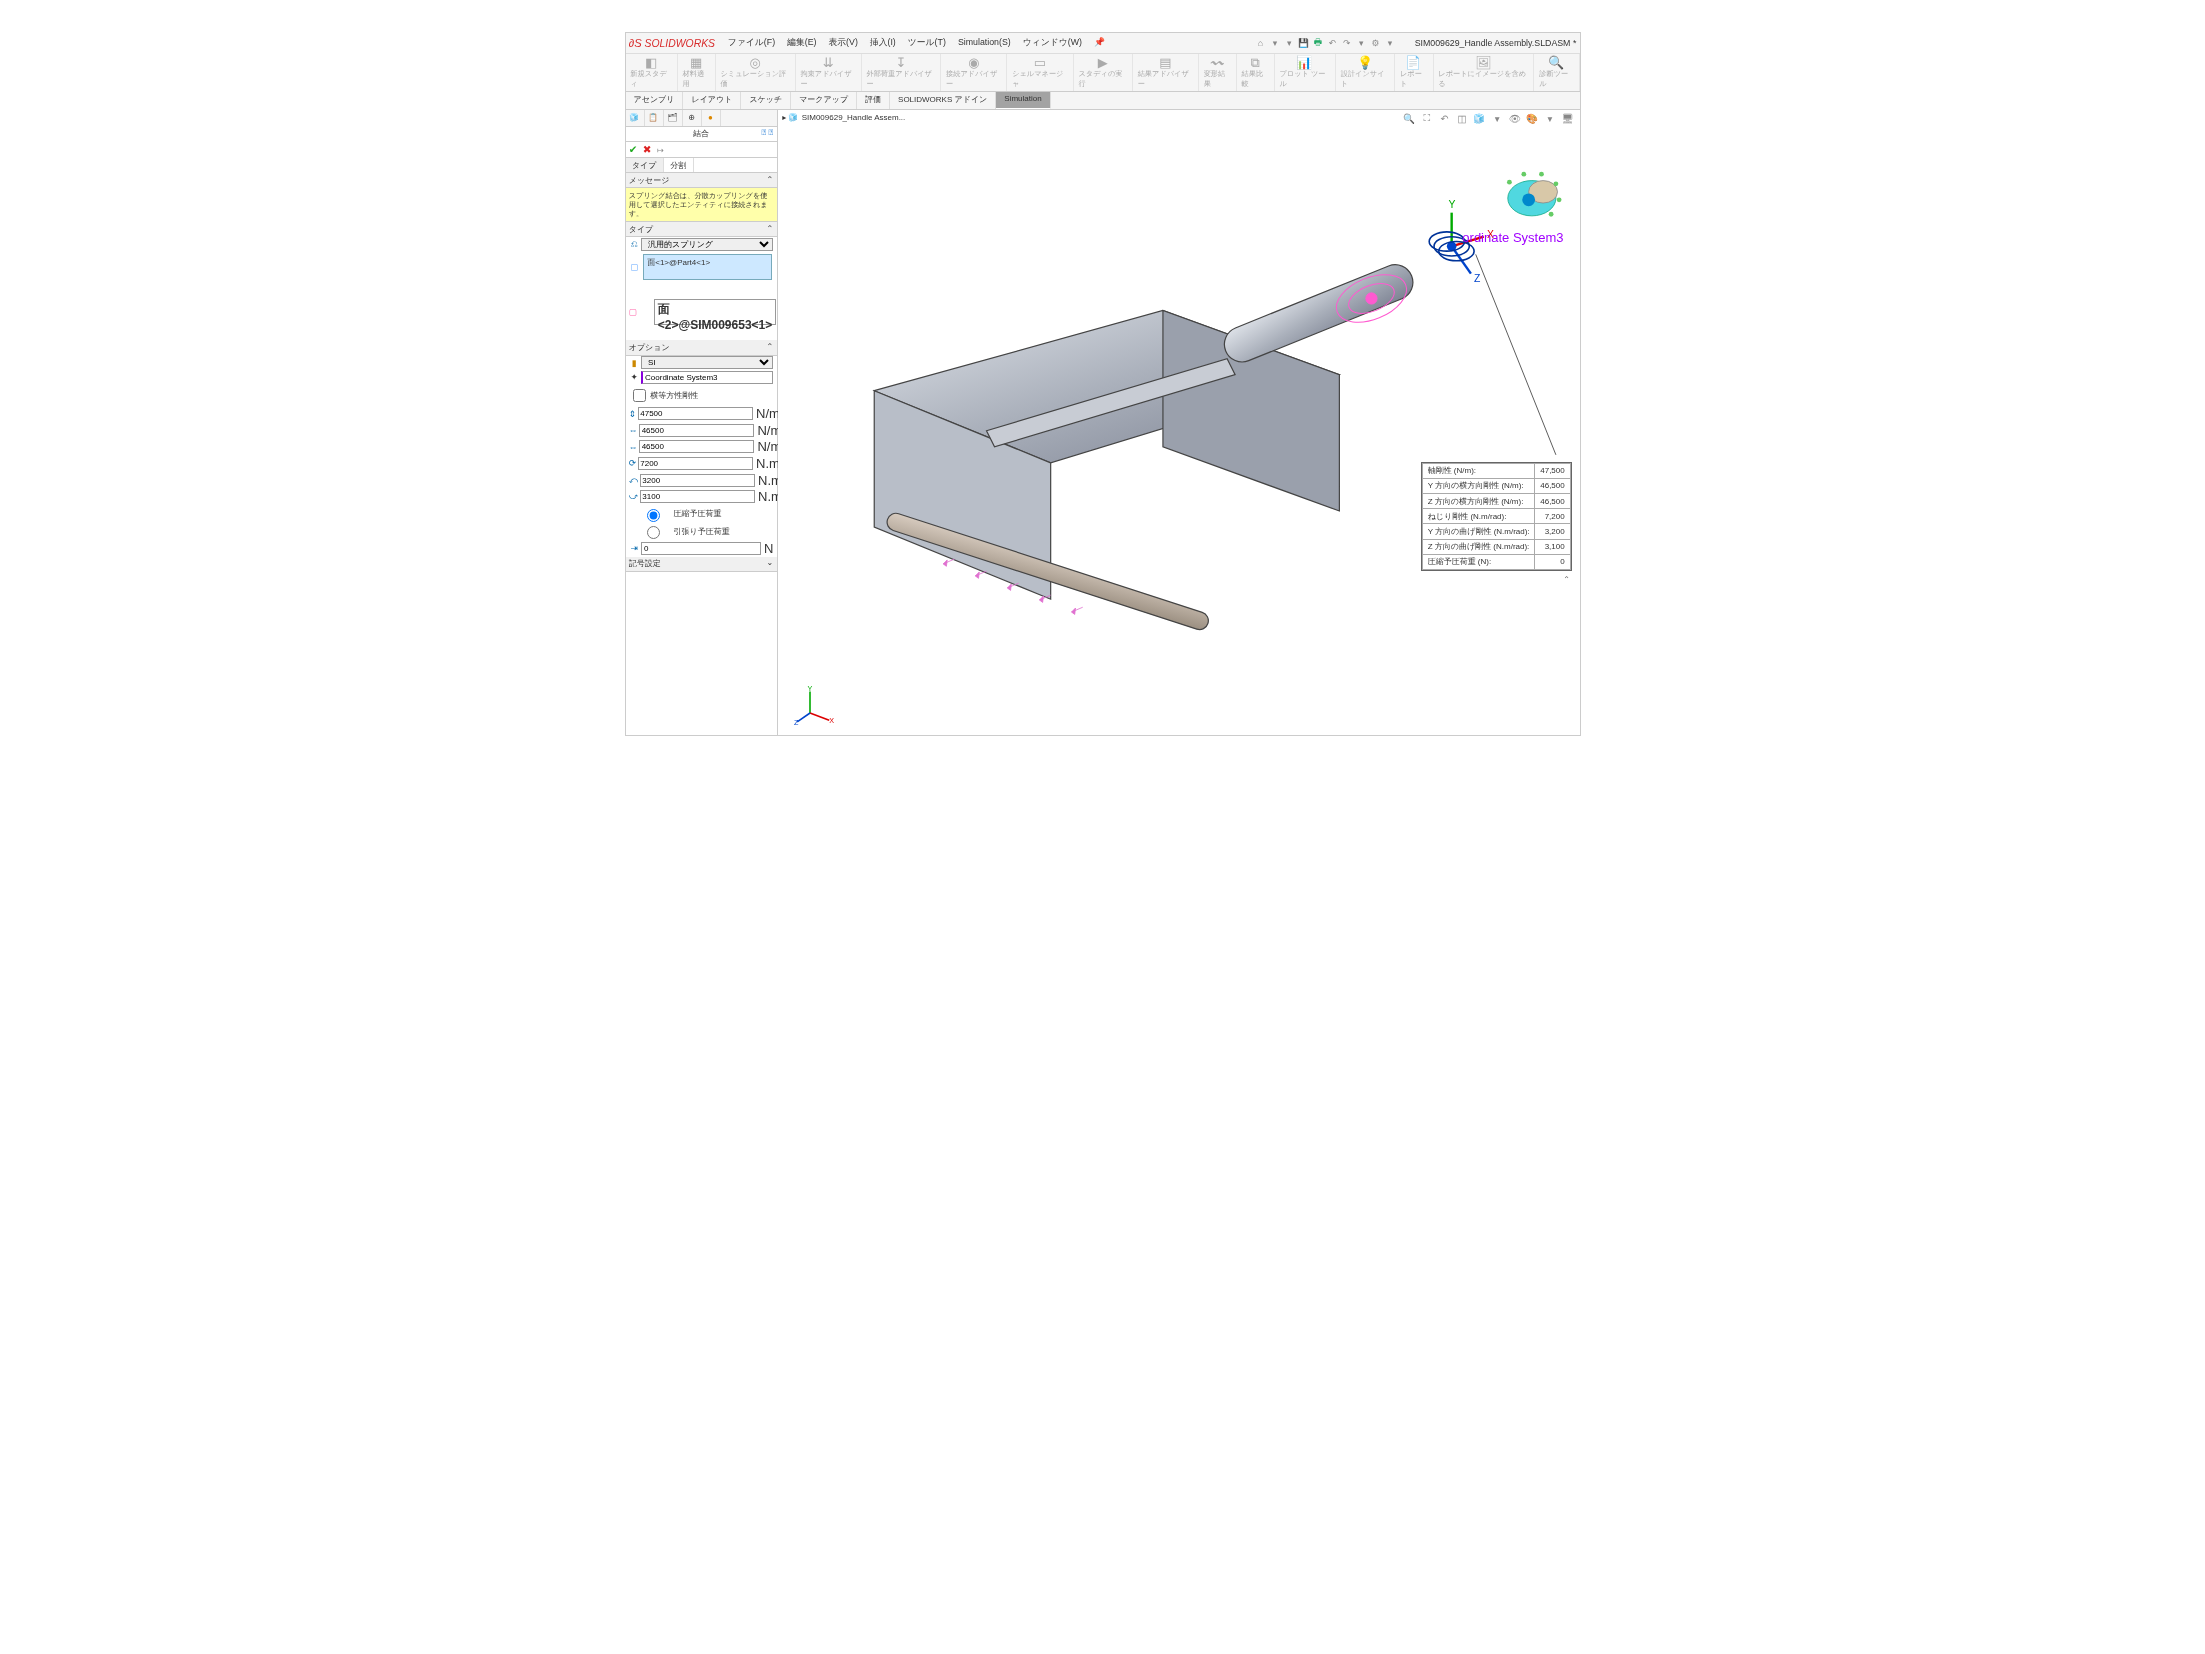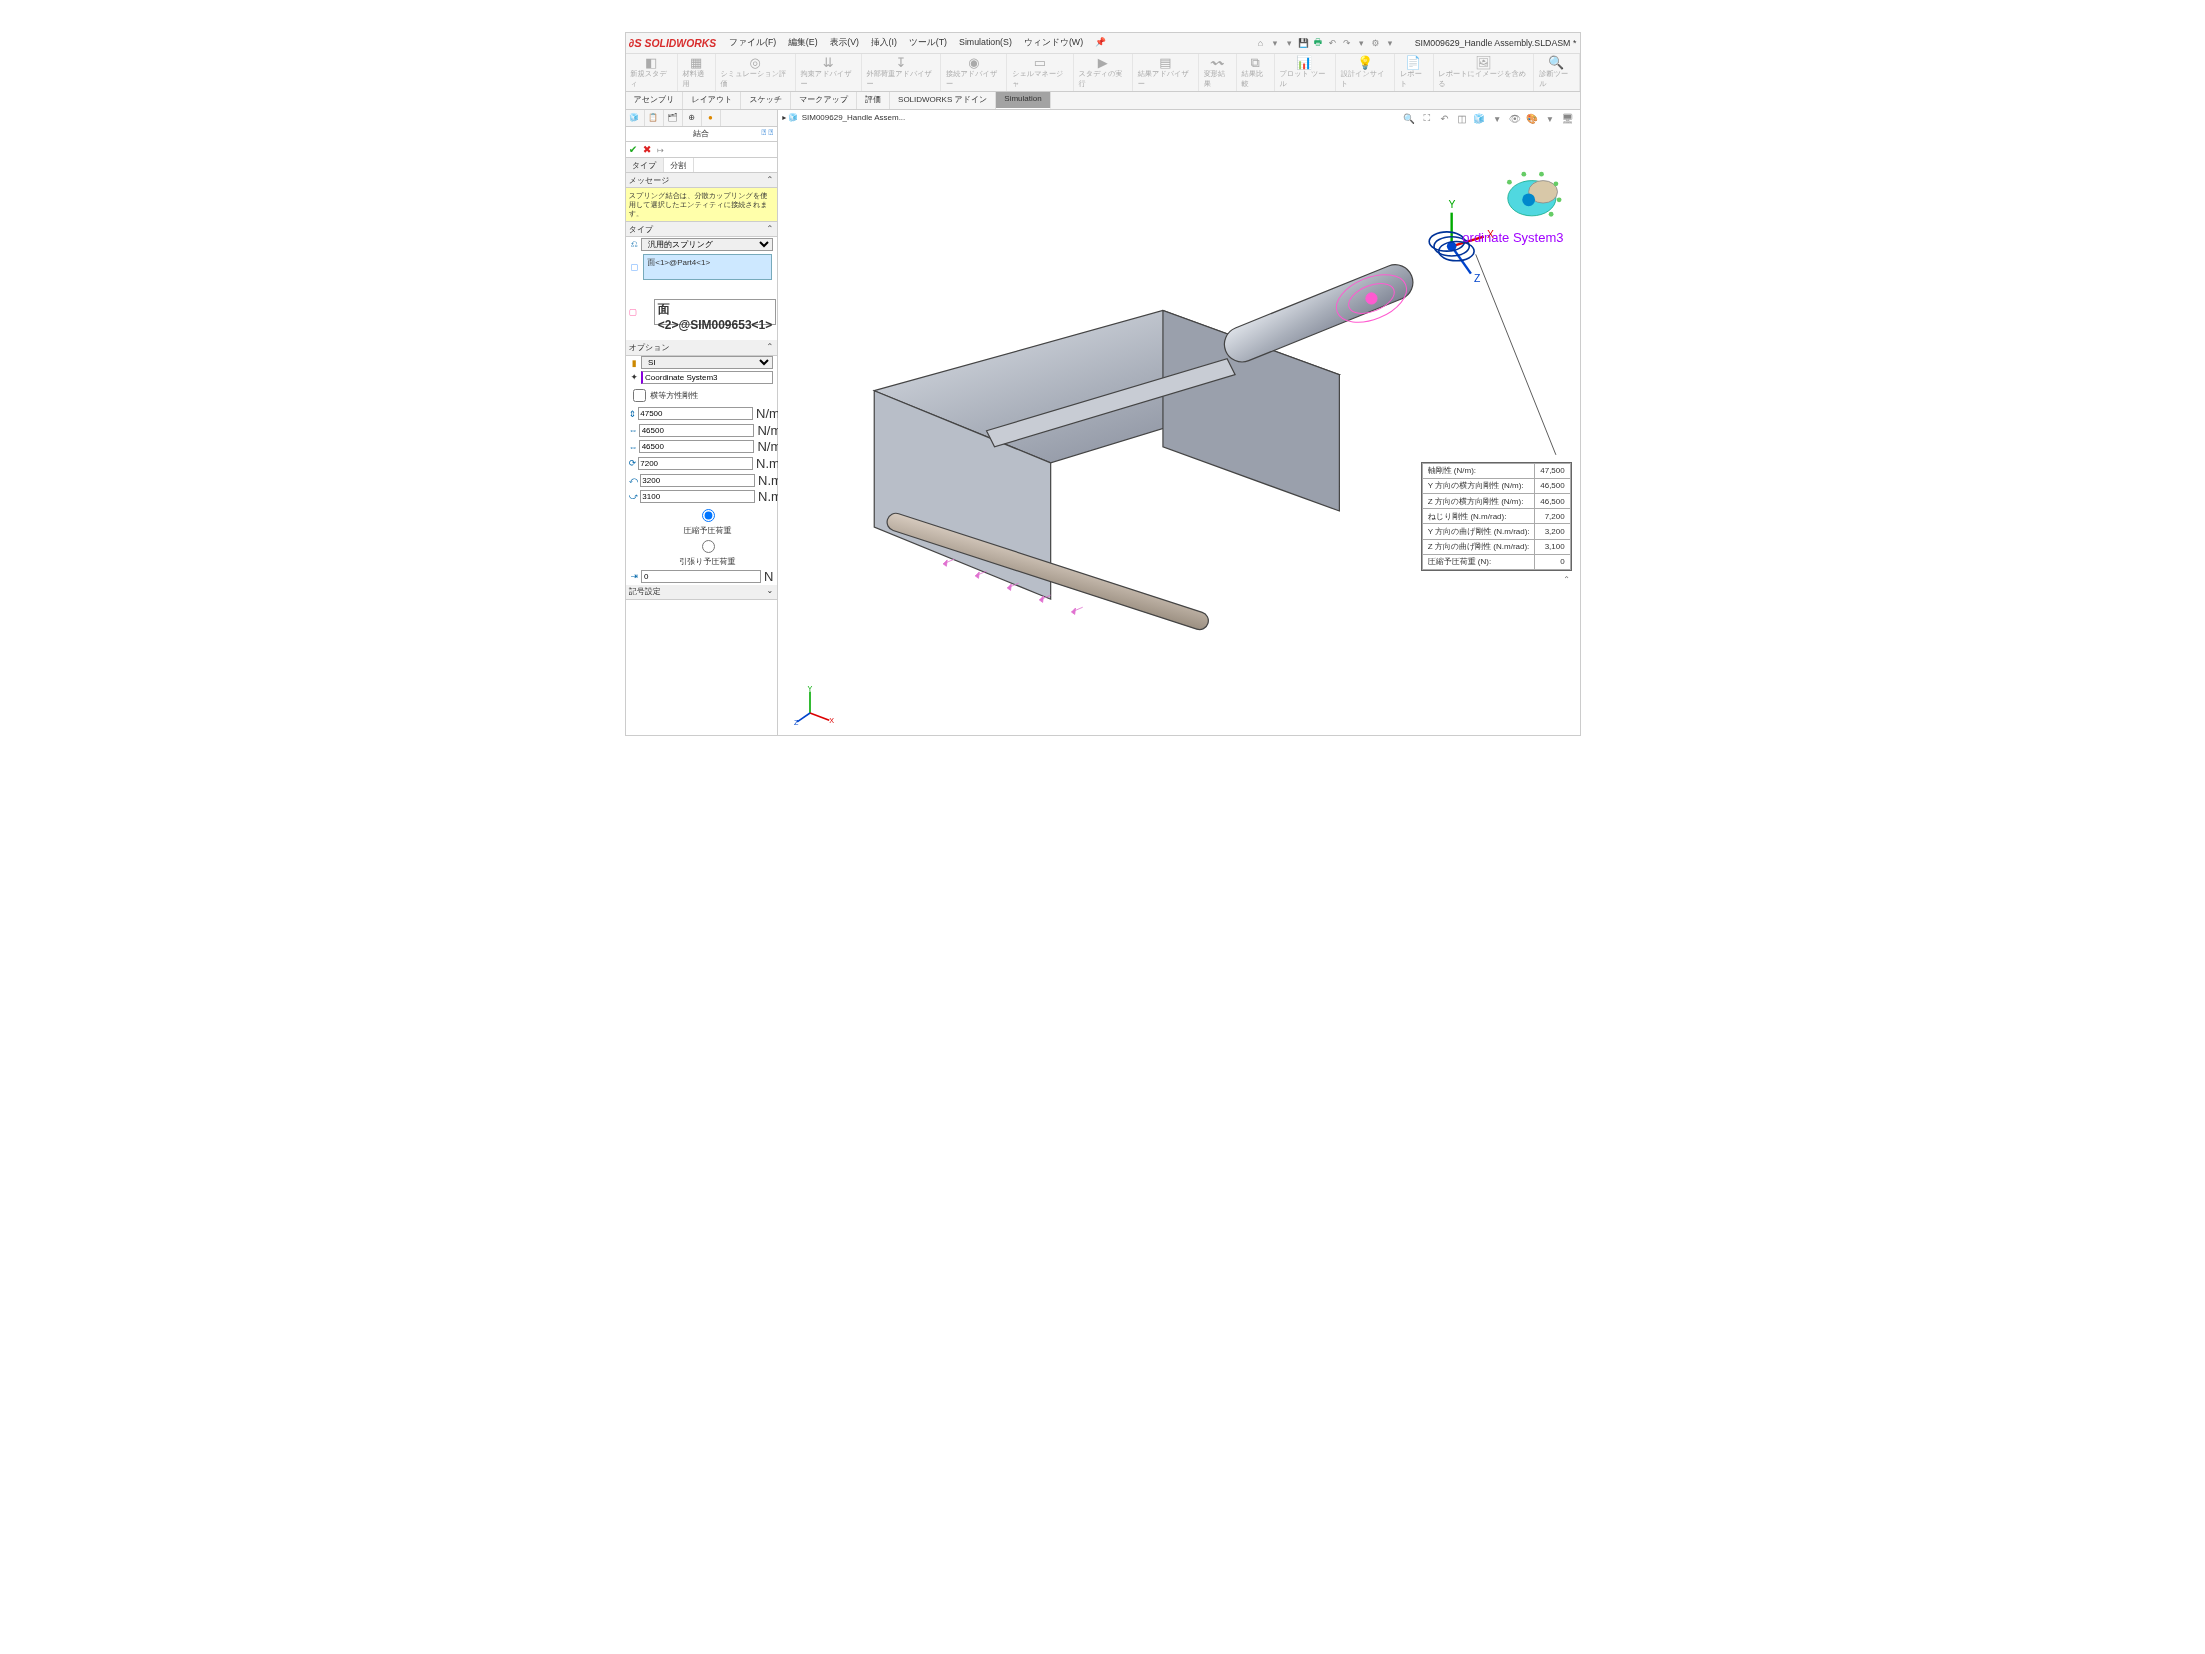--- a/index.html
+++ b/index.html
@@ -2,21 +2,21 @@
 <html style="font-size:13px"><head>
 <meta charset="utf-8">
 <style>
 * { box-sizing: border-box; font-family: "Meiryo", "Yu Gothic", sans-serif; }
 body { margin: 0; background: #fff; font-size: 8.8px; color: #333; }
 .outer { background: #fff; padding: 32px; }
 .app { border: 0.8px solid #ccc; background: #fff; width: 956px; margin: 0 auto; }
 
 
 .titlebar { display: flex; align-items: center; height: 21px; background: #f5f5f5; border-bottom: 0.8px solid #ddd; padding: 0 3.2px; }
-.logo { color: #d82c2c; font-weight: bold; font-style: italic; font-size: 10.4px; margin-right: 8px; }
+.logo { color: #d82c2c; font-weight: normal; font-style: italic; font-size: 10.4px; margin-right: 8px; }
 .logo .ds { font-size: 11.2px; }
 .menubar span { margin: 0 4.8px; cursor: default; }
 .title-right { margin-left: auto; display: flex; align-items: center; gap: 3.2px; }
 .tb-icon { width: 11.2px; height: 11.2px; display: inline-flex; align-items: center; justify-content: center; color: #888; }
 .docname { margin-left: 16px; font-size: 8.8px; }
 
 
 .ribbon { display: flex; background: #f5f5f5; border-bottom: 0.8px solid #ccc; height: 38px; }
 .ribgrp { display: flex; flex-direction: column; align-items: center; justify-content: center; padding: 1.6px 4.8px; color: #aaa; font-size: 7.2px; border-right: 0.8px solid #e5e5e5; min-width: 32px; }
 .ribgrp .ri { font-size: 13px; line-height: 1; }
@@ -41,21 +41,21 @@
 .subtabs .active { background: #eee; }
 .section-head { background: #f0f0f0; padding: 1.6px 3.2px; border-bottom: 0.8px solid #ccc; font-size: 8px; display: flex; }
 .section-head .coll { margin-left: auto; }
 .msgbox { background: #ffffaa; padding: 2.4px 3.2px; border-bottom: 0.8px solid #ccc; font-size: 7.2px; line-height: 1.3; }
 .row { display: flex; align-items: center; padding: 0.8px 3.2px; gap: 1.6px; }
 .row .icn { width: 11.2px; text-align: center; font-size: 8.8px; }
 .row input[type=text], .row select { flex: 1; font-size: 8px; height: 13px; border: 0.8px solid #999; padding: 0 1.6px; }
 .selbox { background: #cde8ff; border: 0.8px solid #7ab; padding: 1.6px 3.2px; margin: 1.6px; font-size: 8px; }
 .selbox2 { background: #fff; border: 0.8px solid #999; padding: 1.6px 3.2px; margin: 15px; font-size: 12px; font-weight: bold; }
 .unit { font-size: 13px; margin-left: 1.6px; }
-.radio-row { padding: 0.8px 3.2px 0.8px 16px; font-size: 8px; display: flex; align-items: center; gap: 3px; flex-direction: column; }
+.radio-row { padding: 0.8px 3.2px 0.8px 16px; font-size: 8px; display: flex; align-items: center; gap: 11px; }
 
 
 .viewport { flex: 1; background: #fff; position: relative; overflow: hidden; }
 .breadcrumb { position: absolute; top: 3.2px; left: 4.8px; font-size: 8px; color: #333; display: flex; align-items: center; gap: 3.2px; }
 .view-toolbar { position: absolute; top: 1.6px; right: 4.8px; display: flex; gap: 3.2px; }
 .view-toolbar span { width: 14.4px; height: 14.4px; display: inline-flex; align-items: center; justify-content: center; color: #888; font-size: 9.6px; }
 
 
 .callout { position: absolute; right: 8px; top: 352px; background: #fff; border: 0.8px solid #666; font-size: 8px; }
 .callout table { border-collapse: collapse; }

